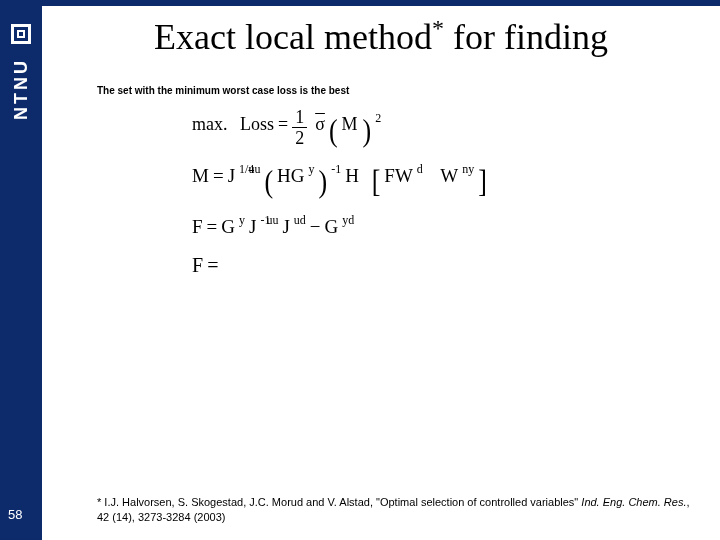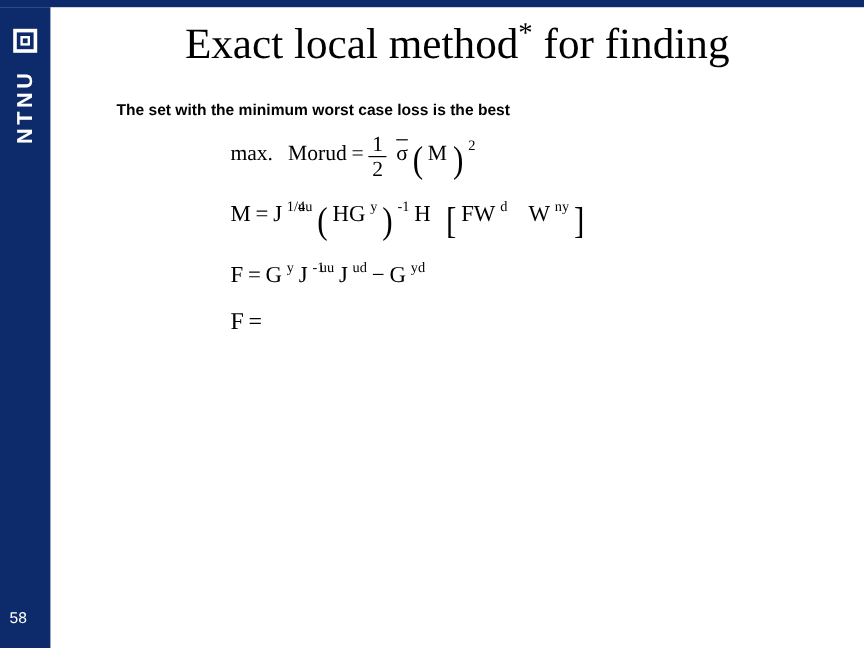--- a/index.html
+++ b/index.html
@@ -77,21 +77,21 @@
     margin-left: 30px;
     margin-right: 30px;
     font-weight: normal;
   }
   .title sup {
     font-size: 24px;
     vertical-align: super;
   }
   .body-text {
     font-family: Arial, Helvetica, sans-serif;
-    font-size: 13px;
+    font-size: 10px;
     font-weight: bold;
     margin: 26px 40px 0 55px;
   }
   .eq-block {
     font-family: "Times New Roman", Times, serif;
     font-size: 18px;
     margin: 12px 0 0 150px;
     line-height: 1.8;
   }
   .eq-row {
@@ -174,21 +174,21 @@
     <div class="title">
       <span>Exact local method</span><sup>*</sup><span> for finding</span><br>
     </div>
 
     <div class="body-text">The set with the minimum worst case loss is the best</div>
 
     <div class="eq-block">
       <div class="eq-row">
         <span>max.</span>
         <span>&nbsp;</span>
-        <span>Morud</span>
+        <span>Loss</span>
         <span>=</span>
         <span class="frac">
           <span class="num">1</span>
           <span class="den">2</span>
         </span>
         <span class="overbar" style="margin-left:4px;">σ</span>
         <span class="big-bracket-l">(</span>
         <span style="letter-spacing:1px;">M</span>
         <span class="big-bracket-r">)</span>
         <span class="sup">2</span>
@@ -232,15 +232,18 @@
           <span class="sub" style="margin-left:-4px;">d</span>
       </div>
     </div>
 
 
     <div class="eq-f">
       <span>F</span>
       <span>=</span>
     </div>
 
+    <div class="footnote">
+      <span>* </span><span>I.J. Halvorsen, S. Skogestad, J.C. Morud and V. Alstad, </span><span>"Optimal selection of controlled variables" </span><span class="ital">Ind. Eng. Chem. Res.</span><span>, 42 (14), 3273-3284  (2003)</span>
+    </div>
 
   </div>
 </div>
 
 </body></html>

